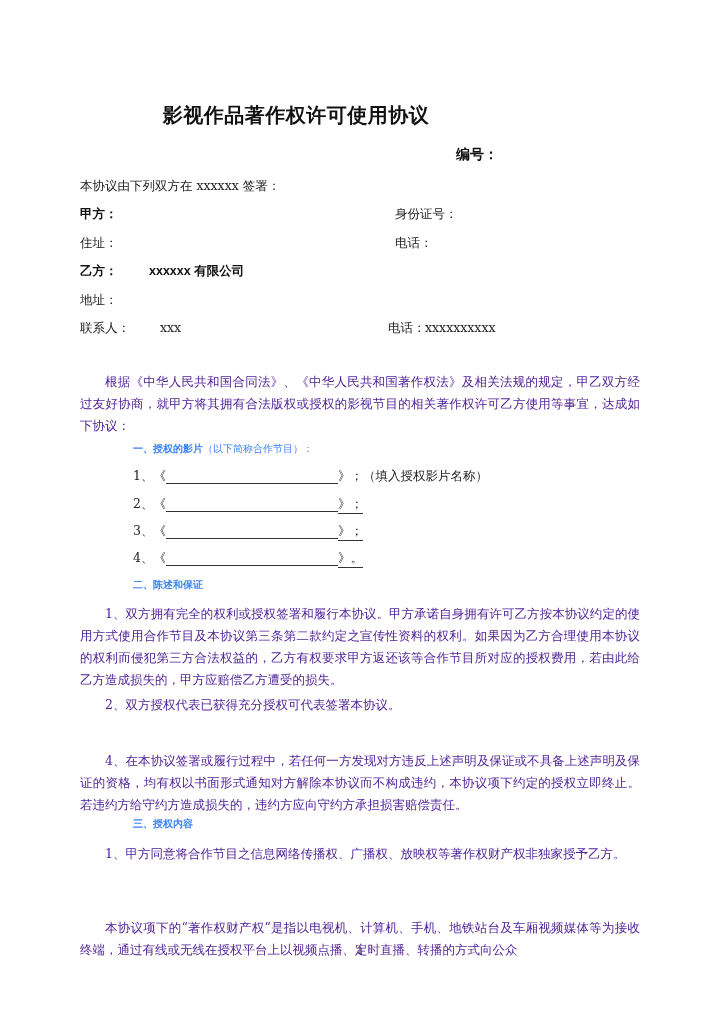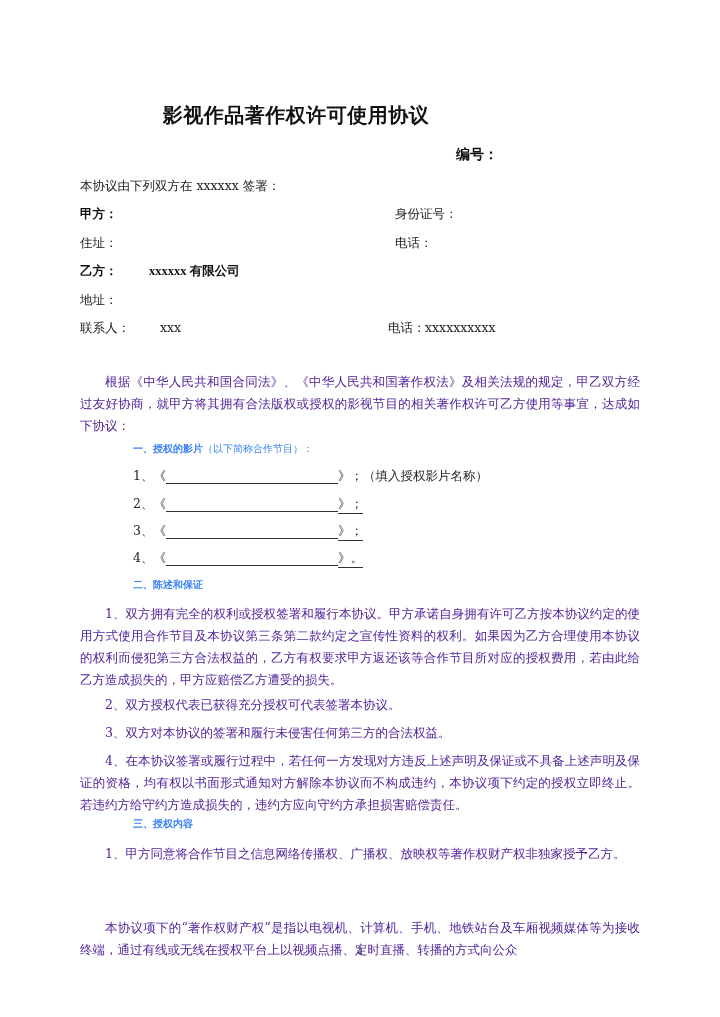--- a/index.html
+++ b/index.html
@@ -4,21 +4,21 @@
 <style>
   html, body { margin: 0; padding: 0; background: #ffffff; }
   body { width: 720px; height: 1017px; position: relative; overflow: hidden;
          font-family: "DejaVu Serif", "Liberation Serif", serif; color: #1a1a1a; }
   .page { position: absolute; left: 0; top: 0; width: 720px; height: 1017px; background: #fff; }
   .abs { position: absolute; white-space: nowrap; }
   .title { left: 0; width: 592px; top: 102px; text-align: center;
            font-family: "DejaVu Sans", "Liberation Sans", sans-serif; font-weight: bold; font-size: 20px; letter-spacing: 0.5px; color: #111; }
   .docno { left: 456px; top: 146px; font-family: "DejaVu Sans", "Liberation Sans", sans-serif; font-weight: bold; font-size: 14px; color: #111; }
   .t { font-size: 12.5px; color: #222; }
-  .b { font-family: Liberation Serif, serif; font-weight: bold; font-size: 12.5px; color: #111; }
+  .b { font-family: Liberation Sans, sans-serif; font-weight: bold; font-size: 12.5px; color: #111; }
   .para { position: absolute; left: 80px; width: 560px; font-size: 12.5px; line-height: 22px; color: #4c1d95; text-align: justify; text-indent: 2em; }
   .item { left: 133px; font-size: 12.5px; color: #222; }
   .blank { display: inline-block; border-bottom: 1px solid #333; }
   .sec { left: 133px; font-family: "DejaVu Sans", "Liberation Sans", sans-serif; font-weight: bold; font-size: 10px; color: #3b82f6; }
   .pageno { left: 0; width: 720px; text-align: center; top: 944px; font-size: 11px; color: #333; }
 </style>
 </head>
 <body>
 
 <div class="page">
@@ -60,21 +60,20 @@
     <span>3、《</span><span class="blank" style="width:172px;">&nbsp;</span><span class="blank">》；</span>
   </div>
   <div class="abs item" style="top:550px;">
     <span>4、《</span><span class="blank" style="width:172px;">&nbsp;</span><span class="blank">》。</span>
   </div>
 
   <div class="abs sec" style="top:578px;">二、陈述和保证</div>
 
   <div class="para" style="top:603px;">1、双方拥有完全的权利或授权签署和履行本协议。甲方承诺自身拥有许可乙方按本协议约定的使用方式使用合作节目及本协议第三条第二款约定之宣传性资料的权利。如果因为乙方合理使用本协议的权利而侵犯第三方合法权益的，乙方有权要求甲方返还该等合作节目所对应的授权费用，若由此给乙方造成损失的，甲方应赔偿乙方遭受的损失。</div>
   <div class="para" style="top:694px;">2、双方授权代表已获得充分授权可代表签署本协议。</div>
-  <div class="para" style="top:722px;">3、双方对本协议的签署和履行未侵害任何第三方的合法权益。</div>
   <div class="para" style="top:750px;">4、在本协议签署或履行过程中，若任何一方发现对方违反上述声明及保证或不具备上述声明及保证的资格，均有权以书面形式通知对方解除本协议而不构成违约，本协议项下约定的授权立即终止。若违约方给守约方造成损失的，违约方应向守约方承担损害赔偿责任。</div>
 
   <div class="abs sec" style="top:817px;">三、授权内容</div>
 
   <div class="para" style="top:843px;">1、甲方同意将合作节目之信息网络传播权、广播权、放映权等著作权财产权非独家授予乙方。</div>
   <div class="para" style="top:889px;margin-top:28px;">本协议项下的“著作权财产权”是指以电视机、计算机、手机、地铁站台及车厢视频媒体等为接收终端，通过有线或无线在授权平台上以视频点播、定时直播、转播的方式向公众</div>
 
   <div class="abs pageno">1</div>
 </div>
 

